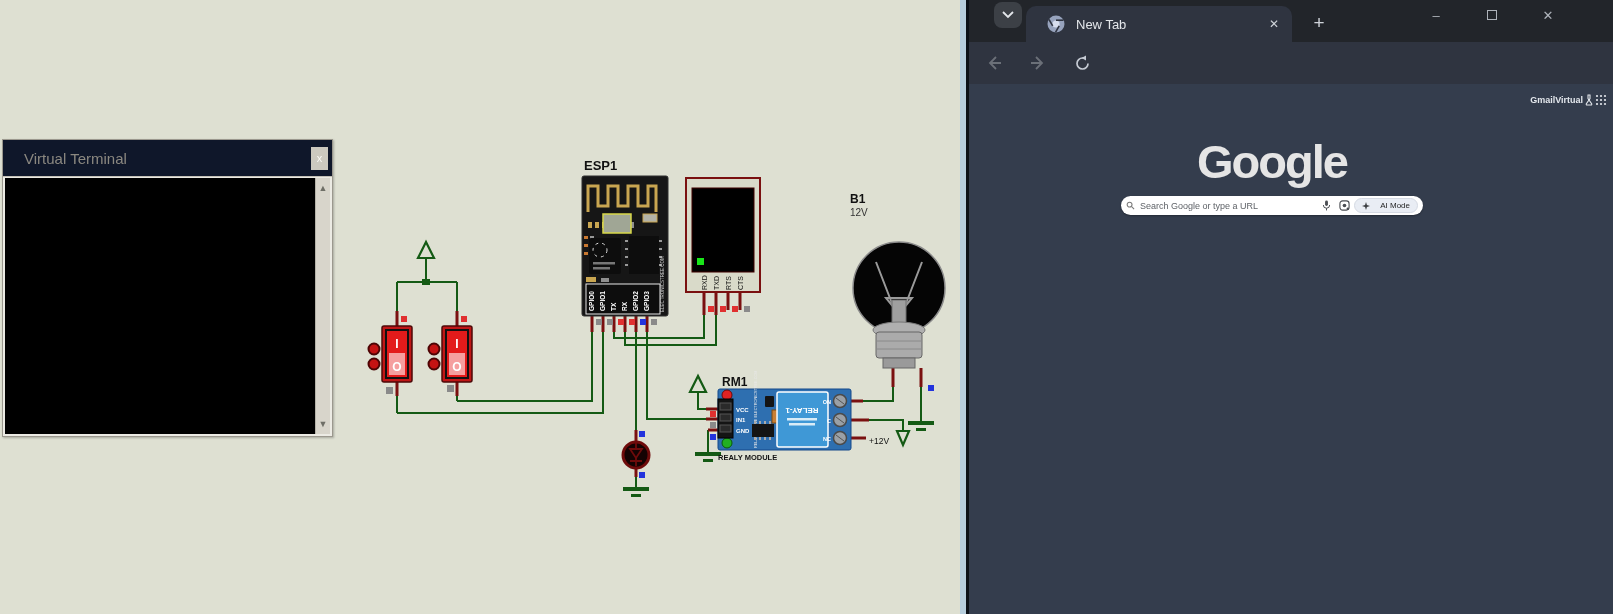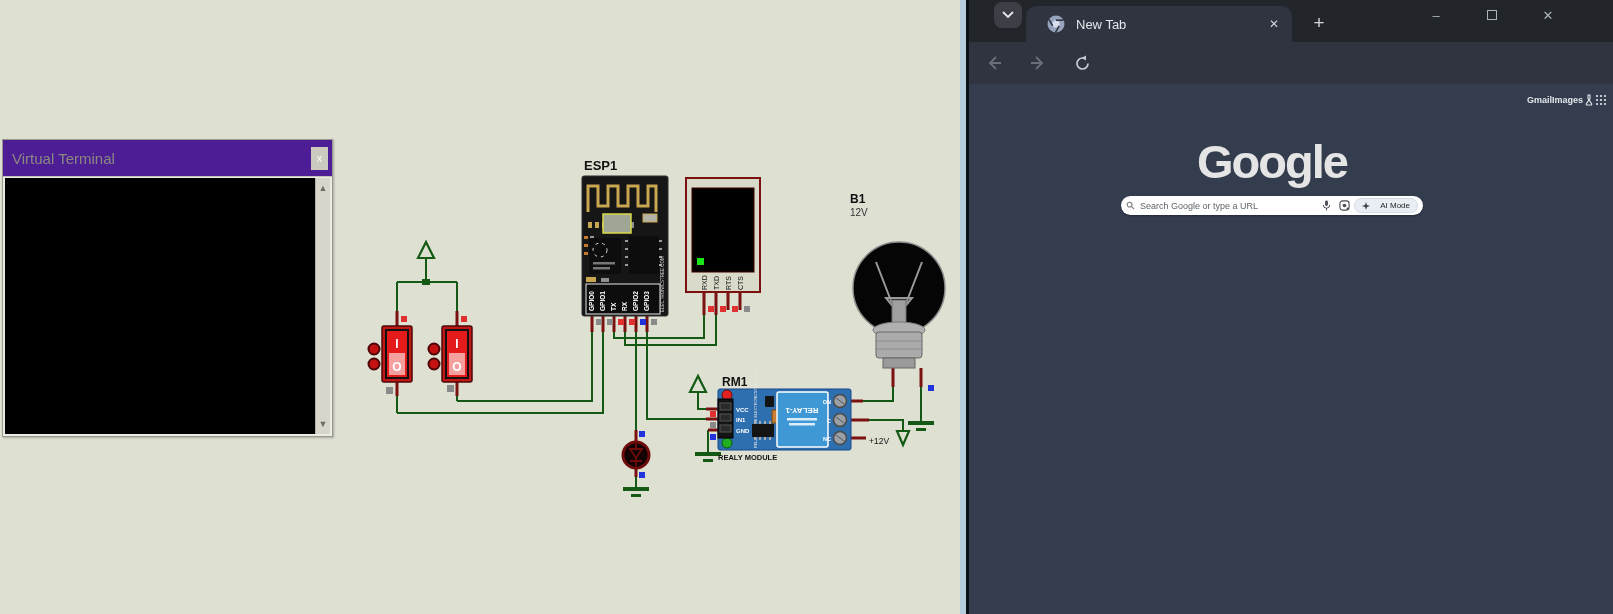--- a/index.html
+++ b/index.html
@@ -6,21 +6,21 @@
   *{box-sizing:border-box;font-family:"Liberation Sans",sans-serif;}
   #stage{position:relative;width:1613px;height:614px;overflow:hidden;background:#dee0d2;}
 
   
   #proteus{position:absolute;left:0;top:0;width:962px;height:614px;background:#dee0d2;}
   #schematic{position:absolute;left:0;top:0;}
   svg text{font-family:"Liberation Sans",sans-serif;}
 
   
   .vt-window{position:absolute;left:2px;top:139px;width:331px;height:298px;background:#ecebe4;border:1px solid #9b988e;box-shadow:1px 1px 2px rgba(0,0,0,.25);}
-  .vt-title{position:relative;height:37px;background:#4c1d95;border-bottom:1px solid #c3c0b6;color:#8b8880;font-size:15px;line-height:37px;padding-left:9px;}
+  .vt-title{position:relative;height:37px;background:#0f172a;border-bottom:1px solid #c3c0b6;color:#8b8880;font-size:15px;line-height:37px;padding-left:21px;}
   .vt-close{position:absolute;right:4px;top:7px;width:17px;height:23px;background:#ccc9bf;color:#fbfaf6;font-size:11px;display:flex;align-items:center;justify-content:center;}
   .vt-body{position:absolute;left:2px;right:2px;top:38px;bottom:2px;background:#000;}
   .vt-scroll{position:absolute;right:0;top:0;bottom:0;width:15px;background:#d8d5cb;border-left:1px solid #b5b2a8;}
   .vt-arrow{position:absolute;left:0;width:100%;height:14px;display:flex;align-items:center;justify-content:center;color:#6e6e66;font-size:9px;}
   .vt-arrow.up{top:3px;}
   .vt-arrow.down{bottom:3px;}
 
   
   .divider-light{position:absolute;left:960px;top:0;width:6px;height:614px;background:#b7cedd;}
   .divider-dark{position:absolute;left:966px;top:0;width:3px;height:614px;background:#0c1118;}
@@ -372,21 +372,21 @@
             <circle cx="10" cy="8" r="2.6" stroke="#c6cbd4" stroke-width="1.4" fill="none"></circle>
             <path d="M5.5 15.5 C6.5 12.8 13.5 12.8 14.5 15.5" stroke="#c6cbd4" stroke-width="1.4" fill="none"></path>
           </svg>
       </div>
       <div class="kebab-btn">⋮</div>
     </div>
 
     <div class="ntp">
       <div class="ntp-links">
         <span class="ntp-link">Gmail</span>
-        <span class="ntp-link">Images</span>
+        <span class="ntp-link">Virtual</span>
         <svg width="12" height="12" viewBox="0 0 12 12">
             <path d="M4.5 1 H7.5 M5 1 V4.5 L8.8 10 A0.8 0.8 0 0 1 8.1 11 H3.9 A0.8 0.8 0 0 1 3.2 10 L7 4.5 V1" stroke="#e3e7ec" stroke-width="1.1" fill="none"></path>
           </svg>
         <svg width="12" height="12" viewBox="0 0 12 12">
           <g fill="#e3e7ec">
               <circle cx="2" cy="2" r="1.1"></circle>
               <circle cx="6" cy="2" r="1.1"></circle>
               <circle cx="10" cy="2" r="1.1"></circle>
               <circle cx="2" cy="6" r="1.1"></circle>
               <circle cx="6" cy="6" r="1.1"></circle>

